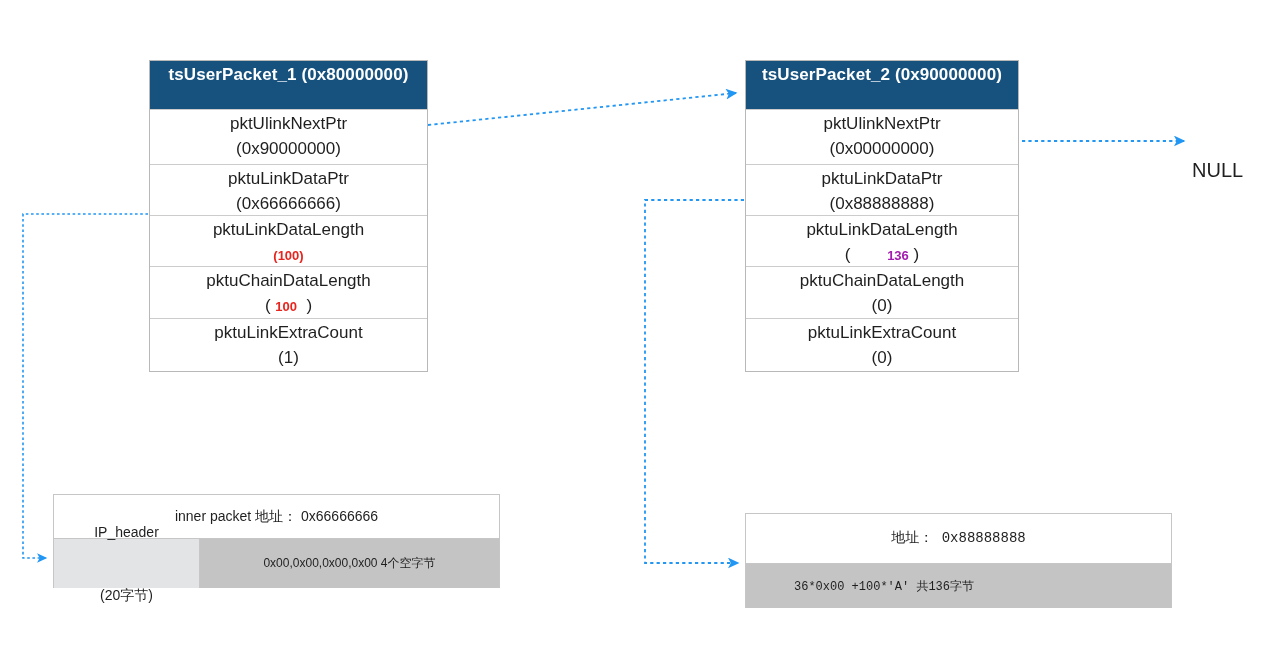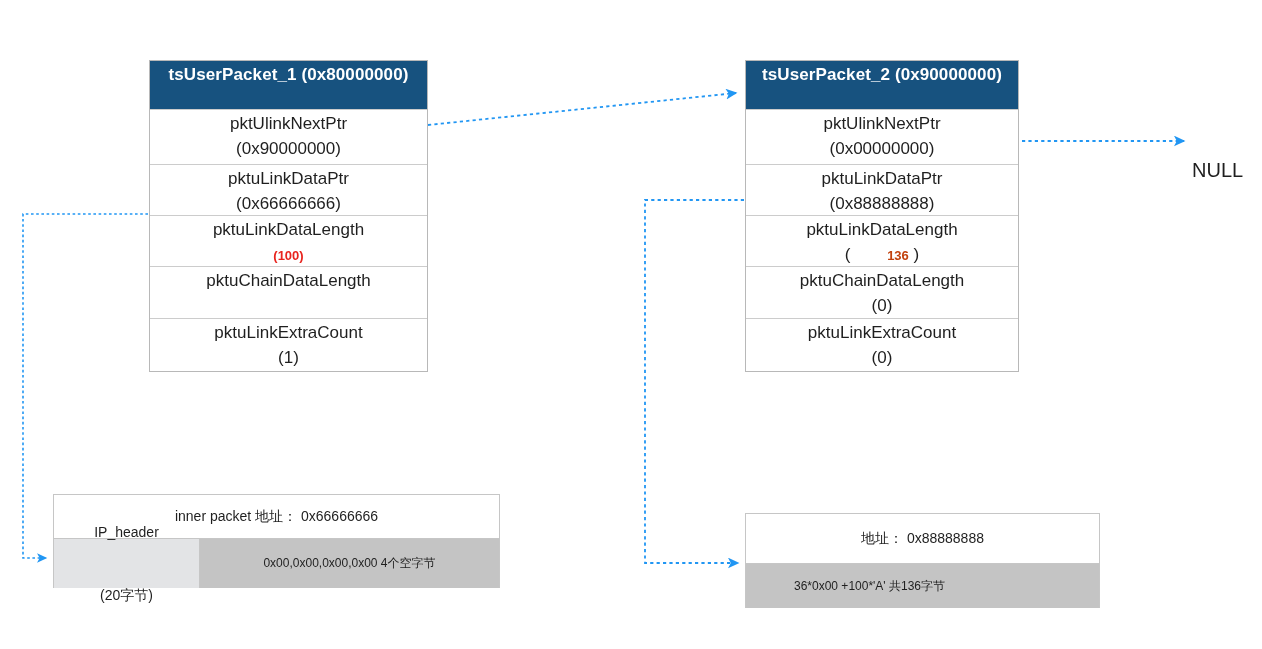--- a/index.html
+++ b/index.html
@@ -57,21 +57,21 @@
   .struct .row .l1 { display: block; }
   .struct .row .l2 { display: block; }
   .val-red {
     color: #e8241e;
     font-size: 13px;
     font-weight: bold;
   }
   .val-small {
     font-size: 13px;
     font-weight: bold;
-    color: #c2410c;
+    color: #a21caf;
     margin-left: 32px;
   }
   .paren { font-size: 17px; }
 
   
   .pktbox {
     position: absolute;
     border: 1px solid #c6c6c6;
     box-sizing: border-box;
     background: #ffffff;
@@ -164,20 +164,23 @@
 
     <div class="row" style="height:51px;">
       <span class="l1">pktuLinkDataLength</span>
       <span class="l2">
         <span class="val-red">(</span><span class="val-red">100</span><span class="val-red">)</span>
       </span>
     </div>
 
     <div class="row" style="height:52px;">
       <span class="l1">pktuChainDataLength</span>
+      <span class="l2">
+        <span class="paren">( </span><span class="val-red">100</span><span class="paren">&nbsp;&nbsp;)</span>
+      </span>
     </div>
 
     <div class="row" style="height:53px;">
       <span class="l1">pktuLinkExtraCount</span>
       <span class="l2">(1)</span>
     </div>
   </div>
 
   <div class="struct" style="left:745px; top:60px; width:274px;">
     <div class="hdr" style="height:48px;">
@@ -219,20 +222,20 @@
     <div class="addr" style="height:43px; line-height:43px;">inner packet 地址： 0x66666666</div>
     <div class="payload" style="height:50px;">
       <div class="seg-head" style="width:146px;">
         <span class="sh1">IP_header</span>
         <span class="sh2">(20字节)</span>
       </div>
       <div class="seg-body">0x00,0x00,0x00,0x00 4个空字节</div>
     </div>
   </div>
 
-  <div class="pktbox" style="left:745px; top:513px; width:355px; height:95px;">
+  <div class="pktbox" style="left:745px; top:513px; width:427px; height:95px;font-family:Liberation Mono, monospace;">
     <div class="addr" style="height:49px; line-height:49px;">地址： 0x88888888</div>
     <div class="payload" style="height:45px;">
       <div class="seg-body left-align">36*0x00 +100*'A' 共136字节</div>
     </div>
   </div>
 
 </div>
 
 </body></html>

